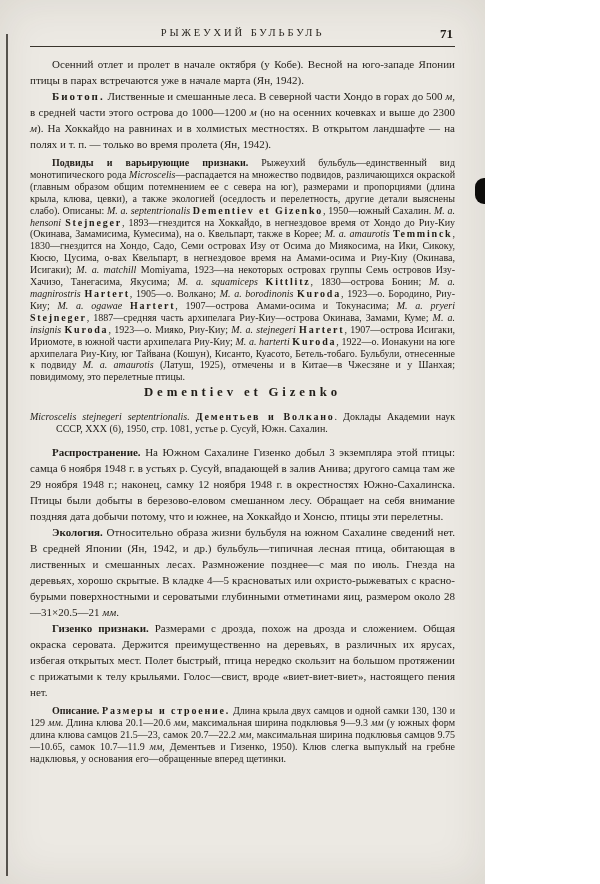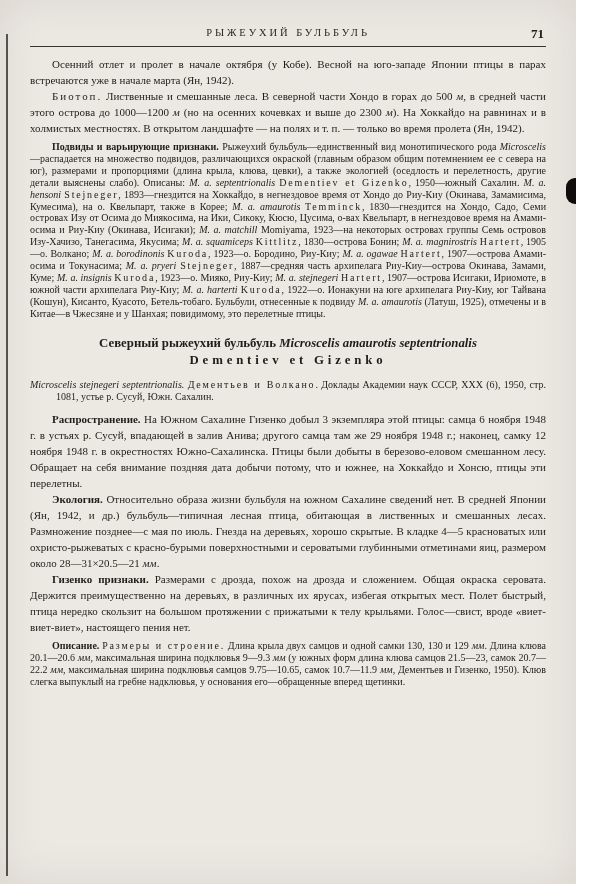--- a/index.html
+++ b/index.html
@@ -1,18 +1,18 @@
 <!DOCTYPE html>
 <html lang="ru" style="--paper: #ece9e3; --ink: #201d18;"><head>
 <meta charset="utf-8">
 <style>
   html,body{margin:0;padding:0;}
   body{width:600px;height:884px;overflow:hidden;}
   .page{
-    width:576px;height:884px;position:relative;overflow:hidden;
+    width:485px;height:884px;position:relative;overflow:hidden;
     background:var(--paper,#ece9e3);color:var(--ink,#201d18);
     box-shadow:inset 0 0 45px rgba(60,50,30,.10);
     font-family:"Liberation Serif","DejaVu Serif",serif;
   }
   
   .artifact-left{position:absolute;left:6px;top:34px;bottom:8px;width:2px;background:#3c3832;opacity:.85;}
   .artifact-blot{position:absolute;right:0;top:178px;width:10px;height:26px;background:#0e0d0b;border-radius:9px 0 0 9px;}
   
   .running-head{position:relative;margin:26px 30px 0;height:16px;}
   .rh-title{position:absolute;left:0;right:0;top:1px;text-align:center;font-size:10.5px;letter-spacing:.28em;color:#2a2620;}
@@ -25,41 +25,40 @@
   .small{font-size:10px;line-height:11.9px;}
   .indent{text-indent:22px;}
   .small.indent{margin-top:5px;}
   .h1{text-align:center;font-weight:700;font-size:12.8px;line-height:16px;margin-top:15px;}
   .h2{text-align:center;font-weight:700;font-size:12.8px;line-height:16px;margin:1px 0 11px;}
   .citation{padding-left:26px;text-indent:-26px;margin-bottom:9px;}
   
   .rb{font-weight:700;}
   .ri{font-style:italic;}
   .rbi{font-weight:700;font-style:italic;}
-  .rsp{letter-spacing:.18em;}
+  .rsp{letter-spacing:.18em;font-weight:bold;}
   .rbsp{font-weight:700;letter-spacing:.3em;}
 </style>
 </head>
 <body>
 
 <div class="page">
   <div class="artifact-left"></div>
   <div class="artifact-blot"></div>
 
   <header class="running-head">
     <span class="rh-title">РЫЖЕУХИЙ БУЛЬБУЛЬ</span>
     <span class="rh-page">71</span>
   </header>
   <div class="rule"></div>
 
   <main class="body-col">
       <p class="blk normal indent"><span>Осенний отлет и пролет в начале октября (у Кобе). Весной на юго-западе Японии птицы в парах встречаются уже в начале марта (Ян, 1942).</span></p>
       <p class="blk normal indent"><span class="rsp">Биотоп.</span><span> Лиственные и смешанные леса. В северной части Хондо в горах до 500 </span><span class="ri">м</span><span>, в средней части этого острова до 1000—1200 </span><span class="ri">м</span><span> (но на осенних кочевках и выше до 2300 </span><span class="ri">м</span><span>). На Хоккайдо на равнинах и в холмистых местностях. В открытом ландшафте — на полях и т. п. — только во время пролета (Ян, 1942).</span></p>
       <p class="blk small indent"><span class="rb">Подвиды и варьирующие признаки.</span><span> Рыжеухий бульбуль—единственный вид монотипического рода </span><span class="ri">Microscelis</span><span>—распадается на множество подвидов, различающихся окраской (главным образом общим потемнением ее с севера на юг), размерами и пропорциями (длина крыла, клюва, цевки), а также экологией (оседлость и перелетность, другие детали выяснены слабо). Описаны: </span><span class="ri">M. a. septentrionalis</span><span> </span><span class="rsp">Dementiev et Gizenko</span><span>, 1950—южный Сахалин. </span><span class="ri">M. a. hensoni</span><span> </span><span class="rsp">Stejneger</span><span>, 1893—гнездится на Хоккайдо, в негнездовое время от Хондо до Риу-Киу (Окинава, Замамисима, Кумесима), на о. Квельпарт, также в Корее; </span><span class="ri">M. a. amaurotis</span><span> </span><span class="rsp">Temminck</span><span>, 1830—гнездится на Хондо, Садо, Семи островах Изу от Осима до Миякосима, на Ики, Сикоку, Кюсю, Цусима, о-вах Квельпарт, в негнездовое время на Амами-осима и Риу-Киу (Окинава, Исигаки); </span><span class="ri">M. a. matchill</span><span> Momiyama, 1923—на некоторых островах группы Семь островов Изу-Хачизо, Танегасима, Якусима; </span><span class="ri">M. a. squamiceps</span><span> </span><span class="rsp">Kittlitz</span><span>, 1830—острова Бонин; </span><span class="ri">M. a. magnirostris</span><span> </span><span class="rsp">Hartert</span><span>, 1905—о. Волкано; </span><span class="ri">M. a. borodinonis</span><span> </span><span class="rsp">Kuroda</span><span>, 1923—о. Бородино, Риу-Киу; </span><span class="ri">M. a. ogawae</span><span> </span><span class="rsp">Hartert</span><span>, 1907—острова Амами-осима и Токунасима; </span><span class="ri">M. a. pryeri</span><span> </span><span class="rsp">Stejneger</span><span>, 1887—средняя часть архипелага Риу-Киу—острова Окинава, Замами, Куме; </span><span class="ri">M. a. insignis</span><span> </span><span class="rsp">Kuroda</span><span>, 1923—о. Мияко, Риу-Киу; </span><span class="ri">M. a. stejnegeri</span><span> </span><span class="rsp">Hartert</span><span>, 1907—острова Исигаки, Ириомоте, в южной части архипелага Риу-Киу; </span><span class="ri">M. a. harterti</span><span> </span><span class="rsp">Kuroda</span><span>, 1922—о. Ионакуни на юге архипелага Риу-Киу, юг Тайвана (Кошун), Кисанто, Куасото, Бетель-тобаго. Бульбули, отнесенные к подвиду </span><span class="ri">M. a. amaurotis</span><span> (Латуш, 1925), отмечены и в Китае—в Чжесзяне и у Шанхая; повидимому, это перелетные птицы.</span></p>
-      <p class="blk normal h1"><span class="rb">Северный рыжеухий бульбуль </span><span class="rbi">Microscelis amaurotis septentrionalis</span></p>
       <p class="blk normal h2"><span class="rbsp">Dementiev et Gizenko</span></p>
       <p class="blk small citation"><span class="ri">Microscelis stejnegeri septentrionalis.</span><span> </span><span class="rsp">Дементьев и Волкано</span><span>. Доклады Академии наук СССР, XXX (6), 1950, стр. 1081, устье р. Сусуй, Южн. Сахалин.</span></p>
       <p class="blk normal indent"><span class="rb">Распространение.</span><span> На Южном Сахалине Гизенко добыл 3 экземпляра этой птицы: самца 6 ноября 1948 г. в устьях р. Сусуй, впадающей в залив Анива; другого самца там же 29 ноября 1948 г.; наконец, самку 12 ноября 1948 г. в окрестностях Южно-Сахалинска. Птицы были добыты в березово-еловом смешанном лесу. Обращает на себя внимание поздняя дата добычи потому, что и южнее, на Хоккайдо и Хонсю, птицы эти перелетны.</span></p>
       <p class="blk normal indent"><span class="rb">Экология.</span><span> Относительно образа жизни бульбуля на южном Сахалине сведений нет. В средней Японии (Ян, 1942, и др.) бульбуль—типичная лесная птица, обитающая в лиственных и смешанных лесах. Размножение позднее—с мая по июль. Гнезда на деревьях, хорошо скрытые. В кладке 4—5 красноватых или охристо-рыжеватых с красно-бурыми поверхностными и сероватыми глубинными отметинами яиц, размером около 28—31×20.5—21 </span><span class="ri">мм</span><span>.</span></p>
       <p class="blk normal indent"><span class="rb">Гизенко признаки.</span><span> Размерами с дрозда, похож на дрозда и сложением. Общая окраска серовата. Держится преимущественно на деревьях, в различных их ярусах, избегая открытых мест. Полет быстрый, птица нередко скользит на большом протяжении с прижатыми к телу крыльями. Голос—свист, вроде «виет-виет-виет», настоящего пения нет.</span></p>
       <p class="blk small indent"><span class="rb">Описание.</span><span> </span><span class="rsp">Размеры и строение.</span><span> Длина крыла двух самцов и одной самки 130, 130 и 129 </span><span class="ri">мм</span><span>. Длина клюва 20.1—20.6 </span><span class="ri">мм</span><span>, максимальная ширина подклювья 9—9.3 </span><span class="ri">мм</span><span> (у южных форм длина клюва самцов 21.5—23, самок 20.7—22.2 </span><span class="ri">мм</span><span>, максимальная ширина подклювья самцов 9.75—10.65, самок 10.7—11.9 </span><span class="ri">мм</span><span>, Дементьев и Гизенко, 1950). Клюв слегка выпуклый на гребне надклювья, у основания его—обращенные вперед щетинки.</span></p>
     </main>
 </div>
 
 </body></html>

